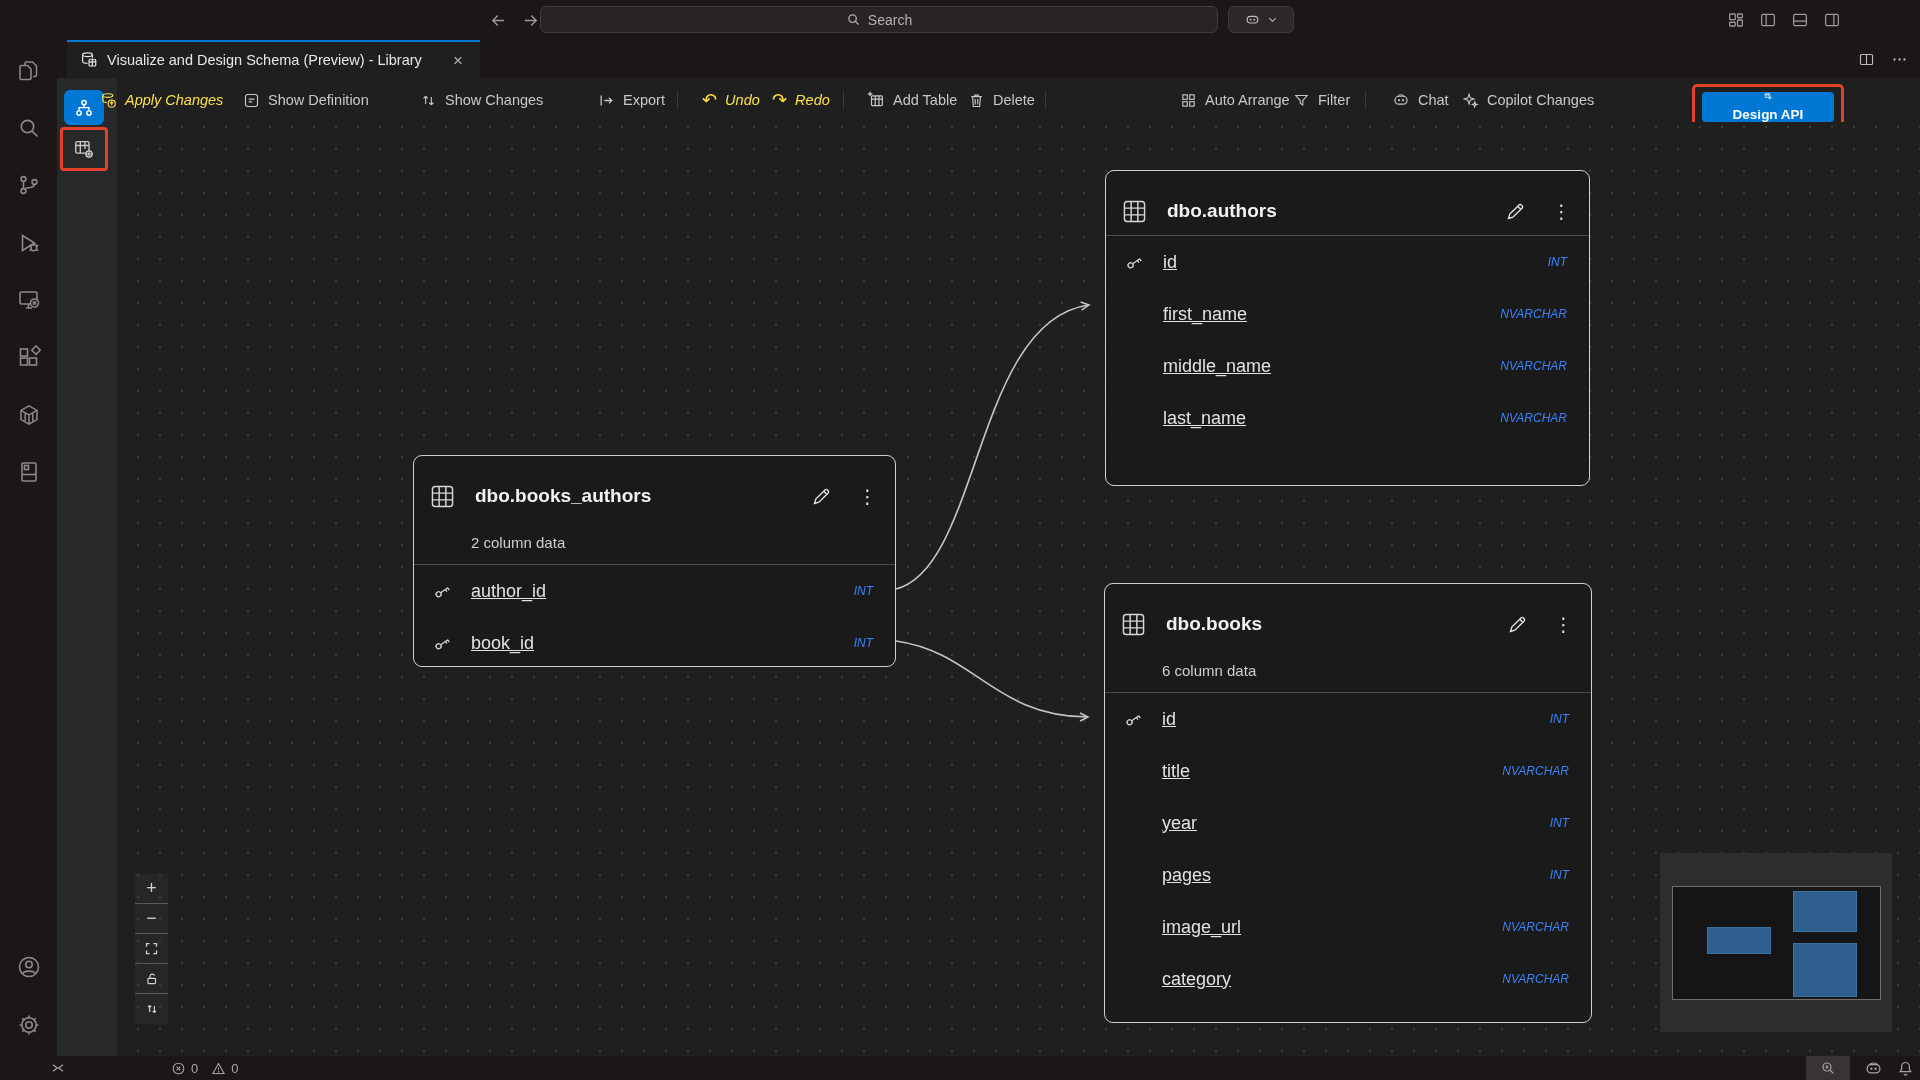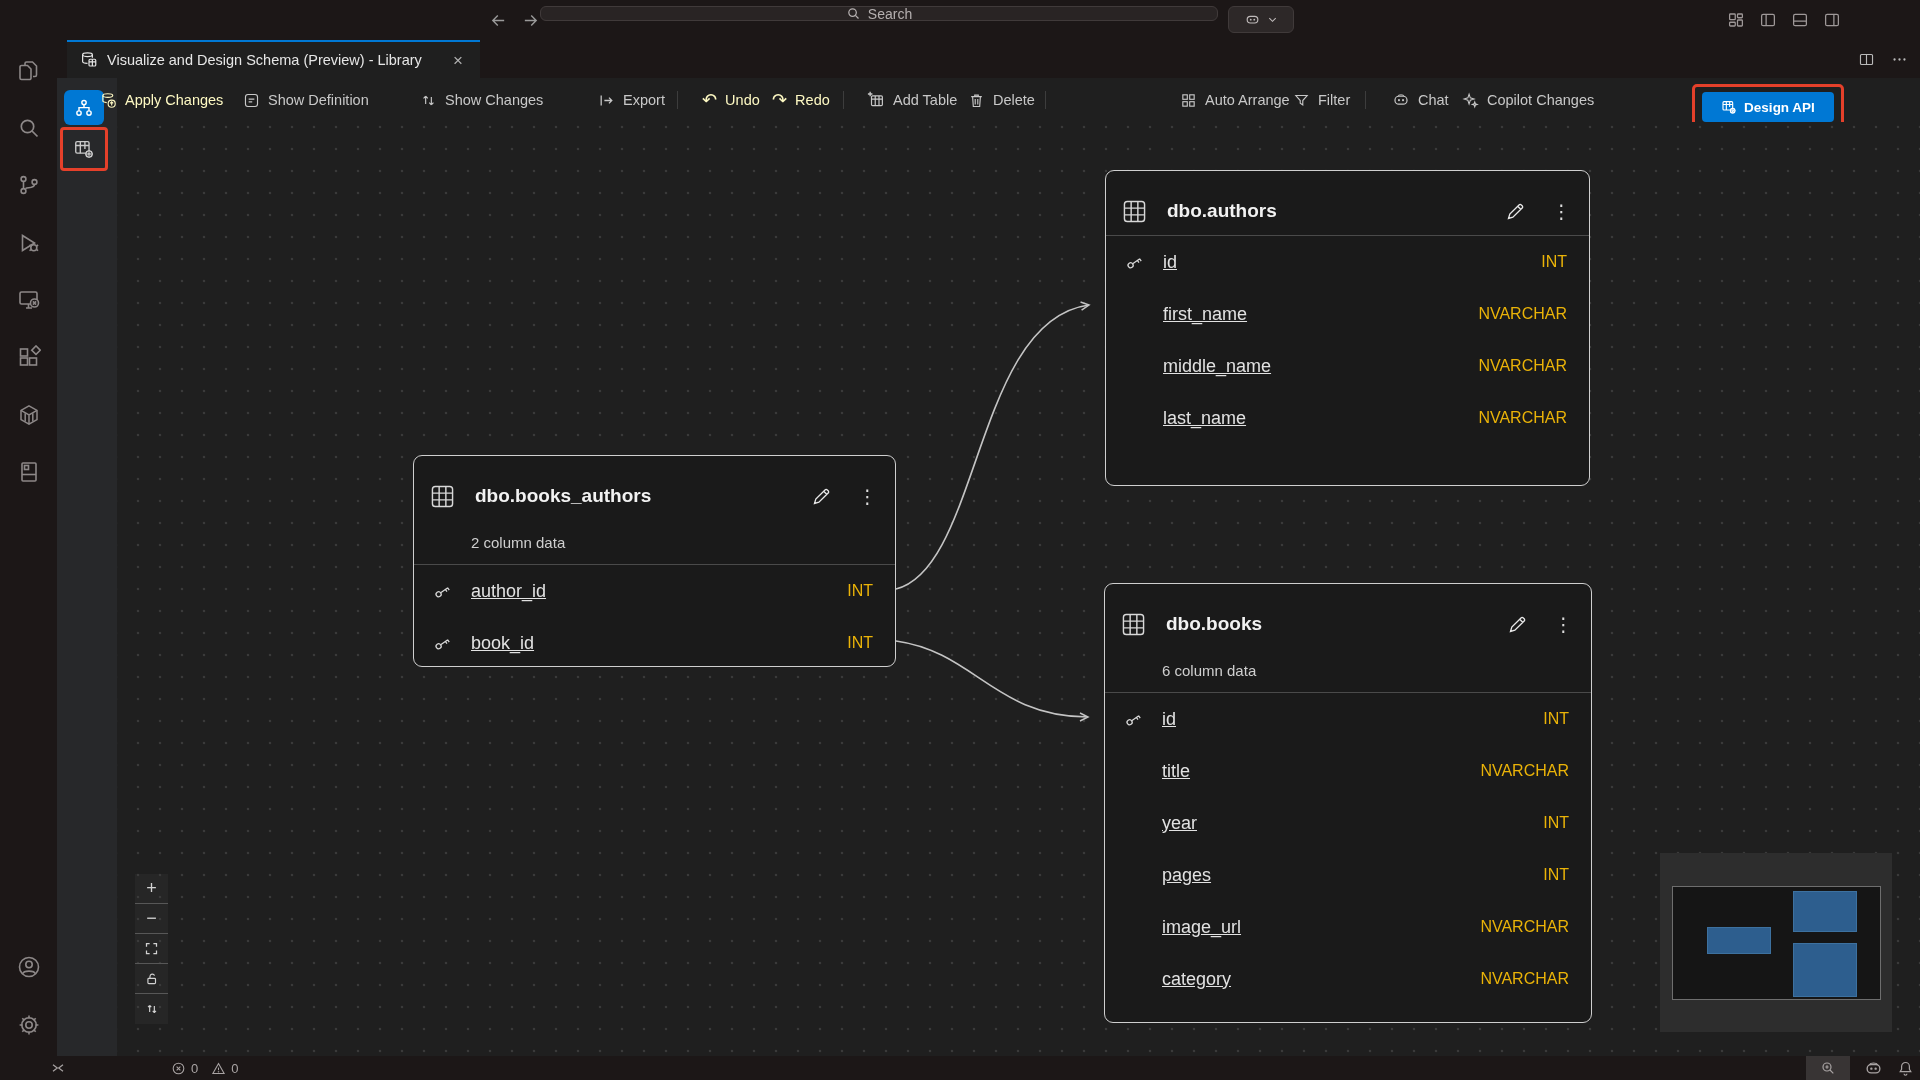--- a/index.html
+++ b/index.html
@@ -4,21 +4,21 @@
 <style>
   * { margin:0; padding:0; box-sizing:border-box; }
   html,body { width:1920px; height:1080px; overflow:hidden; background:#1f1f1f;
     font-family:"Liberation Sans","DejaVu Sans",sans-serif; -webkit-font-smoothing:antialiased; }
   svg { display:block; }
 
   
   .titlebar { position:absolute; left:0; top:0; width:1920px; height:40px; background:#1c1717; }
   .navarrow { position:absolute; top:8px; width:24px; height:24px; color:#9a9a9a;
     display:flex; align-items:center; justify-content:center; }
-  .searchbox { position:absolute; left:540px; top:6px; width:678px; height:15px;
+  .searchbox { position:absolute; left:540px; top:6px; width:678px; height:27px;
     background:#292424; border:1px solid #403a3a; border-radius:6px;
     display:flex; align-items:center; justify-content:center; gap:7px; color:#b5b0b0; font-size:14px; }
   .copilot-badge { position:absolute; left:1228px; top:6px; width:66px; height:27px;
     background:#2d2828; border:1px solid #403a3a; border-radius:6px;
     display:flex; align-items:center; justify-content:center; gap:6px; color:#c0bbbb; }
   .tb-icon { position:absolute; top:11px; color:#9e9898; }
 
   .tabbar { position:absolute; left:57px; top:40px; width:1863px; height:38px; background:#1c1717; }
   .tab { position:absolute; left:10px; top:0; width:413px; height:38px; background:#1f1f1f;
     border-top:2px solid #0078d4; display:flex; align-items:center; gap:9px; padding:0 12px 0 13px;
@@ -41,43 +41,43 @@
   
   .editor { position:absolute; left:57px; top:78px; width:1863px; height:978px; background:#1f1f1f; }
   .designer-strip { position:absolute; left:0; top:0; width:60px; height:978px; background:#27282a; }
   .view-btn-active { position:absolute; left:7px; top:12px; width:40px; height:35px; background:#0078d4;
     border-radius:6px; color:#fff; display:flex; align-items:center; justify-content:center; }
   .redbox-small { position:absolute; left:3px; top:49px; width:48px; height:44px;
     border:3px solid #e5402a; border-radius:4px; display:flex; align-items:center; justify-content:center; color:#c9c9c9; }
 
   .toolbar { position:absolute; left:0; top:0; width:1863px; height:44px; color:#c8c8c8; }
   .tbtn { position:absolute; top:0; height:44px; display:flex; align-items:center; gap:8px; font-size:14.5px; color:#c8c8c8; }
-  .tbtn.disabled { color:#fef9c3; }
+  .tbtn.disabled { color:#fde047;font-style:italic; }
   .tsep { position:absolute; top:13px; width:1px; height:18px; background:#3d3d3d; }
   .redbox-api { position:absolute; left:1635px; top:6px; width:152px; height:46px;
     border:3px solid #e5402a; border-radius:5px; display:flex; align-items:center; justify-content:center; }
   .btn-api { width:132px; height:30px; background:#0078d4; border-radius:4px; color:#fff;
-    display:flex; align-items:center; justify-content:center; gap:7px; font-size:13.5px; font-weight:700; border:none; }
+    display:flex; align-items:center; justify-content:center; gap:7px; font-size:13.5px; font-weight:700; border:none;flex-direction:column; }
 
   .canvas { position:absolute; left:60px; top:44px; width:1803px; height:934px; background:#1f1f1f;
     background-image:radial-gradient(circle, #3a3a3a 1.4px, transparent 1.6px);
     background-size:22px 22px; background-position:10px 16px; }
 
   
   .card { position:absolute; background:#1a1a1a; border:1px solid #cfcfcf; border-radius:9px; color:#e0e0e0; z-index:2; }
   .chead { display:flex; align-items:center; height:48px; margin-top:16px; padding:0 18px 0 17px; }
   .chead .ttl { font-size:19px; font-weight:700; color:#f2f2f2; margin-left:21px; }
   .chead .pencil { margin-left:auto; color:#e8e8e8; }
   .chead .kebab { margin-left:26px; color:#dcdcdc; font-size:19px; line-height:1; }
   .csub { height:44px; display:flex; align-items:center; padding-left:57px; font-size:15px; color:#cfcfcf; }
   .cdiv { height:1px; background:#4a4a4a; }
   .crow { height:52px; display:flex; align-items:center; padding-right:22px; }
   .kwrap { width:57px; padding-left:19px; color:#d8d8d8; }
   .cname { font-size:18px; color:#e2e2e2;text-decoration:underline; }
-  .ctype { margin-left:auto; font-size:16px; color:#eab308; }
+  .ctype { margin-left:auto; font-size:12px; color:#3b82f6;font-style:italic; }
 
   
   .zoomstack { position:absolute; left:18px; top:752px; width:33px; background:rgba(58,58,58,.25); z-index:2; }
   .zbtn { width:33px; height:30px; display:flex; align-items:center; justify-content:center;
     color:#d2d2d2; font-size:18px; border-bottom:1px solid #575757; }
   .zbtn:last-child { border-bottom:none; }
 
   .minimap { position:absolute; left:1543px; top:731px; width:232px; height:179px; background:#2d2d2d; z-index:2; }
   .mm-view { position:absolute; left:12px; top:33px; width:209px; height:114px; background:#151515; border:1px solid #6e6e6e; }
   .mm-node { position:absolute; background:#2d5e8e; border:1px solid #3d719f; }

